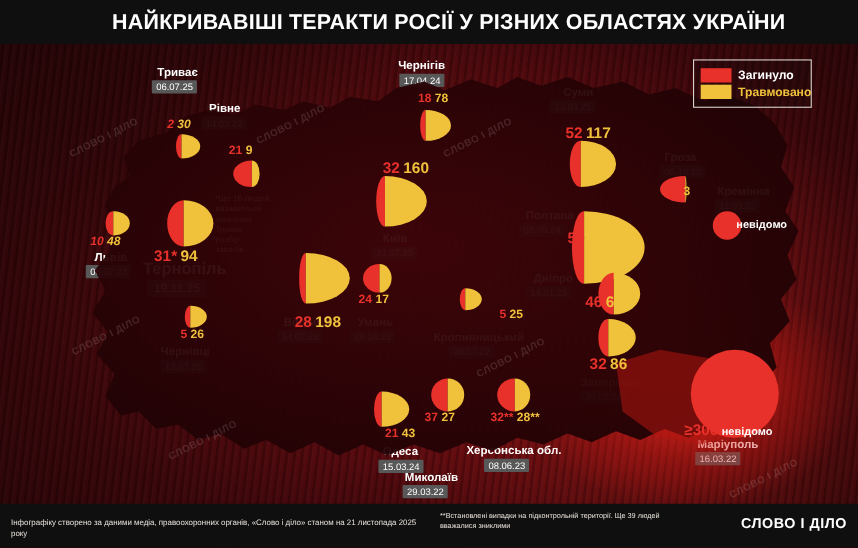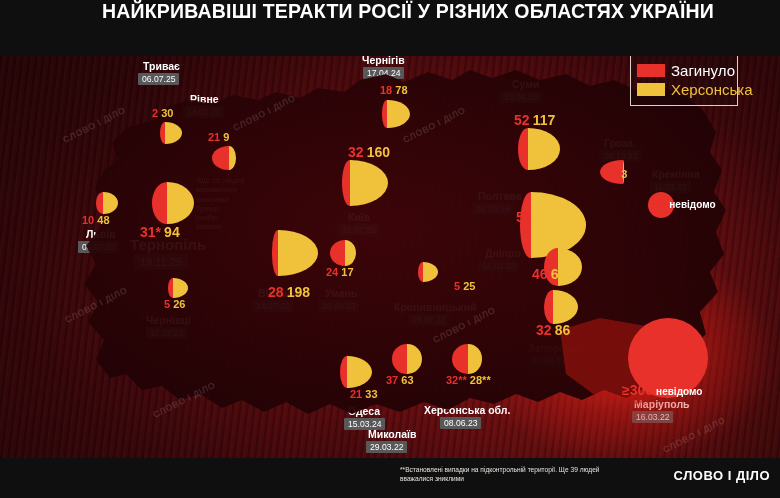--- a/index.html
+++ b/index.html
@@ -22,23 +22,23 @@
     position: absolute; inset: 0;
     background:
       repeating-linear-gradient(97deg, rgba(0,0,0,0.18) 0px, rgba(0,0,0,0.18) 2px, rgba(255,255,255,0.02) 3px, rgba(0,0,0,0) 7px),
       radial-gradient(circle at 78% 72%, rgba(255,40,30,0.28) 0%, rgba(255,40,30,0) 38%),
       radial-gradient(circle at 18% 30%, rgba(0,0,0,0.35) 0%, rgba(0,0,0,0) 45%);
     pointer-events: none;
   }
 
   
   #header {
-    position: absolute; top: 0; left: 0; width: 780px; height: 56px;
+    position: absolute; top: 0; left: 0; width: 780px; height: 40px;
     background: #0f0f0f;
-    display: flex; align-items: flex-start; justify-content: center;
+    display: flex; align-items: center; justify-content: center;
     z-index: 30;
     padding-left: 36px;
   }
   #header .title {
     color: #ffffff;
     font-size: 19.5px;
     font-weight: bold;
     letter-spacing: 0.2px;
     white-space: nowrap;
   }
@@ -68,21 +68,21 @@
     width: 108px;
     border: 1px solid #d9d2cb;
     background: rgba(15,10,10,0.25);
     padding: 5px 6px;
     z-index: 25;
   }
   #legend .row { display: flex; align-items: center; margin: 2px 0; }
   #legend .sw { width: 28px; height: 13px; margin-right: 6px; flex: none; }
   #legend .sw.red { background: #e8312a; }
   #legend .sw.yellow { background: #f0c23c; }
-  #legend .lbl { color: #ffffff; font-size: 15px; font-weight: normal; }
+  #legend .lbl { color: #ffffff; font-size: 11px; font-weight: bold; }
   #legend .lbl.y { color: #f0c23c; }
 
   
   #map { position: absolute; inset: 0; z-index: 5; }
 
   
   .marker { position: absolute; z-index: 12; }
   .pie { position: absolute; border-radius: 50%; }
   .pie .half-l, .pie .half-r {
     position: absolute; top: 0; width: 50%; height: 100%;
@@ -153,30 +153,30 @@
     <div class="title">НАЙКРИВАВІШІ ТЕРАКТИ РОСІЇ У РІЗНИХ ОБЛАСТЯХ УКРАЇНИ</div>
   </div>
 
   <div id="legend">
     <div class="row">
       <span class="sw red"></span>
       <span class="lbl">Загинуло</span>
     </div>
     <div class="row">
       <span class="sw yellow"></span>
-      <span class="lbl y">Херсонська</span>
+      <span class="lbl y">Травмовано</span>
     </div>
   </div>
 
   <div class="marker" style="left:160px; top:122px;">
     <div class="pie" style="left:0; top:0; width:22px; height:22px;">
       <div class="half-l" style="width:22%; left:0; background:#e8312a; border-radius:100% 0 0 100% / 50% 0 0 50%;"></div>
       <div class="half-r" style="width:78%; background:#f0c23c; border-radius:0 100% 100% 0 / 0 50% 50% 0;"></div>
     </div>
-    <div class="nums" style="left:-8px; top:-15px;">
+    <div class="nums" style="left:-8px; top:-15px;font-style:italic;">
       <span class="k">2</span>
       <span class="w">30</span>
     </div>
   </div>
   <div class="cityname" style="left:143px; top:60px;">Триває</div>
   <div class="citydate" style="left:138px; top:73px;">06.07.25</div>
 
   <div class="marker" style="left:212px; top:146px;">
     <div class="pie" style="left:0; top:0; width:24px; height:24px;">
       <div class="half-l" style="width:70%; background:#e8312a; border-radius:100% 0 0 100% / 50% 0 0 50%;"></div>
@@ -188,21 +188,21 @@
     </div>
   </div>
   <div class="cityname" style="left:190px; top:93px;">Рівне</div>
   <div class="citydate" style="left:183px; top:106px;">14.03.22</div>
 
   <div class="marker" style="left:96px; top:192px;">
     <div class="pie" style="left:0; top:0; width:22px; height:22px;">
       <div class="half-l" style="width:34%; background:#e8312a; border-radius:100% 0 0 100% / 50% 0 0 50%;"></div>
       <div class="half-r" style="width:66%; background:#f0c23c; border-radius:0 100% 100% 0 / 0 50% 50% 0;"></div>
     </div>
-    <div class="nums" style="left:-14px; top:22px;">
+    <div class="nums" style="left:-14px; top:22px;font-style:italic;">
       <span class="k">10</span>
       <span class="w">48</span>
     </div>
   </div>
   <div class="cityname" style="left:86px; top:228px;">Львів</div>
   <div class="citydate" style="left:78px; top:241px;">06.07.23</div>
 
   <div class="marker" style="left:152px; top:182px;">
     <div class="pie" style="left:0; top:0; width:42px; height:42px;">
       <div class="half-l" style="width:36%; background:#e8312a; border-radius:100% 0 0 100% / 50% 0 0 50%;"></div>
@@ -388,46 +388,47 @@
   <div class="cityname" style="left:424px; top:404px;">Херсонська обл.</div>
   <div class="citydate" style="left:440px; top:417px;">08.06.23</div>
 
   <div class="marker" style="left:392px; top:344px;">
     <div class="pie" style="left:0; top:0; width:30px; height:30px;">
       <div class="half-l" style="width:51%; background:#e8312a; border-radius:100% 0 0 100% / 50% 0 0 50%;"></div>
       <div class="half-r" style="width:49%; background:#f0c23c; border-radius:0 100% 100% 0 / 0 50% 50% 0;"></div>
     </div>
     <div class="nums" style="left:-6px; top:30px;">
       <span class="k">37</span>
-      <span class="w">63</span>
+      <span class="w">27</span>
     </div>
   </div>
   <div class="cityname" style="left:368px; top:428px;">Миколаїв</div>
   <div class="citydate" style="left:366px; top:441px;">29.03.22</div>
 
   <div class="marker" style="left:340px; top:356px;">
     <div class="pie" style="left:0; top:0; width:32px; height:32px;">
       <div class="half-l" style="width:22%; background:#e8312a; border-radius:100% 0 0 100% / 50% 0 0 50%;"></div>
       <div class="half-r" style="width:78%; background:#f0c23c; border-radius:0 100% 100% 0 / 0 50% 50% 0;"></div>
     </div>
     <div class="nums" style="left:10px; top:32px;">
       <span class="k">21</span>
-      <span class="w">33</span>
+      <span class="w">43</span>
     </div>
   </div>
   <div class="cityname" style="left:348px; top:405px;">Одеса</div>
   <div class="citydate" style="left:344px; top:418px;">15.03.24</div>
 
   <div class="marker" style="left:628px; top:318px;">
     <div class="pie" style="left:0; top:0; width:80px; height:80px; background:#e8312a;"></div>
     <div class="nums" style="left:-6px; top:64px;">
       <span class="k big">≥300</span>
       <span class="unknown">невідомо</span>
     </div>
   </div>
   <div class="cityname" style="left:634px; top:398px;">Маріуполь</div>
   <div class="citydate" style="left:632px; top:411px;">16.03.22</div>
 
   <div id="footer">
+    <div class="note-left">Інфографіку створено за даними медіа, правоохоронних органів, «Слово і діло» станом на 21 листопада 2025 року</div>
     <div class="note-right">**Встановлені випадки на підконтрольній території. Ще 39 людей вважалися зниклими</div>
     <div class="logo">СЛОВО І ДІЛО</div>
   </div>
 </div>
 
 </body></html>

